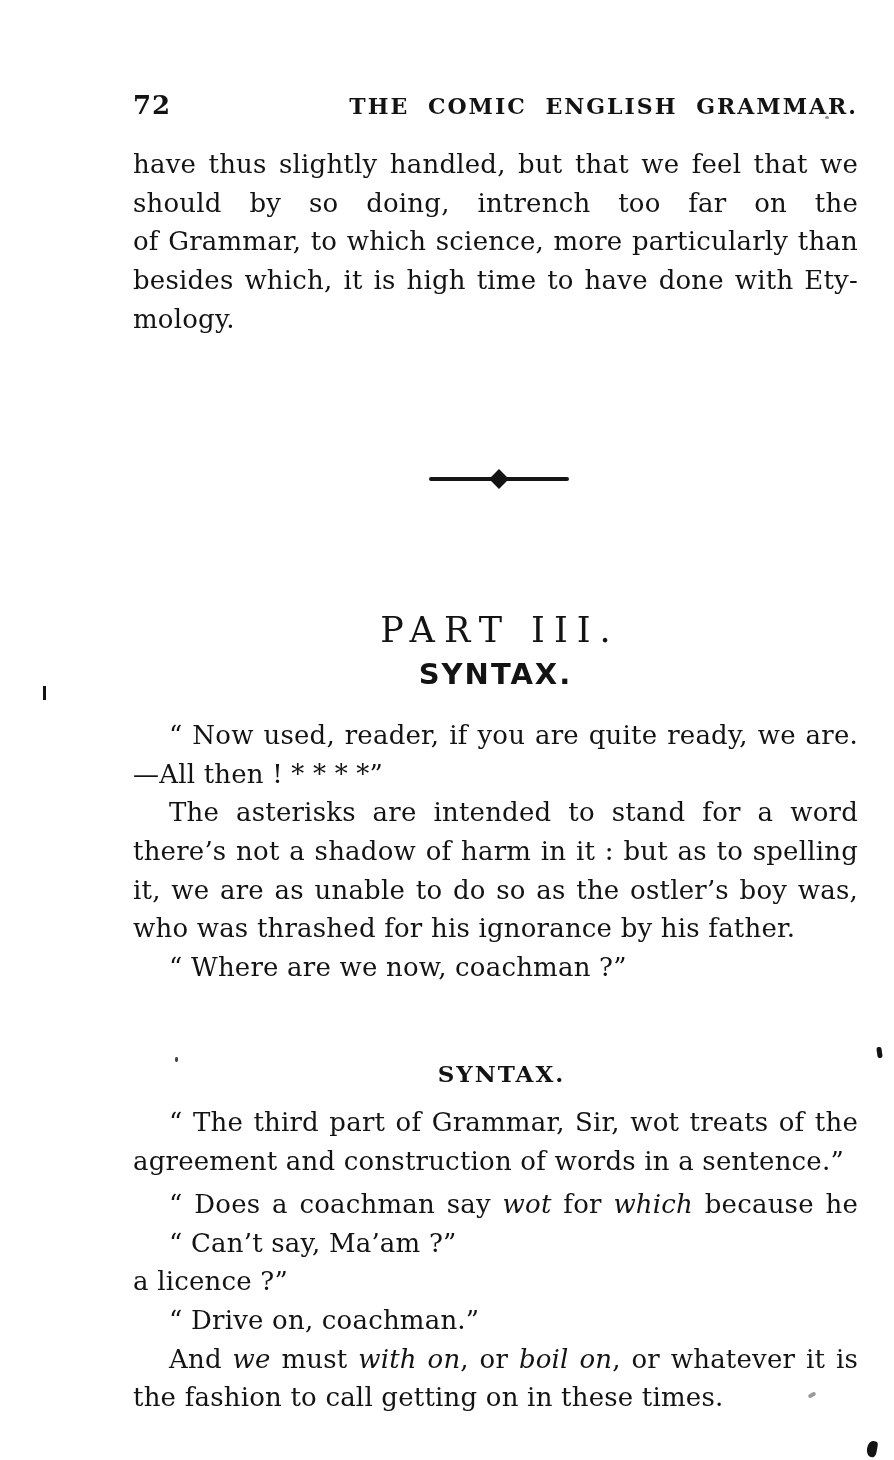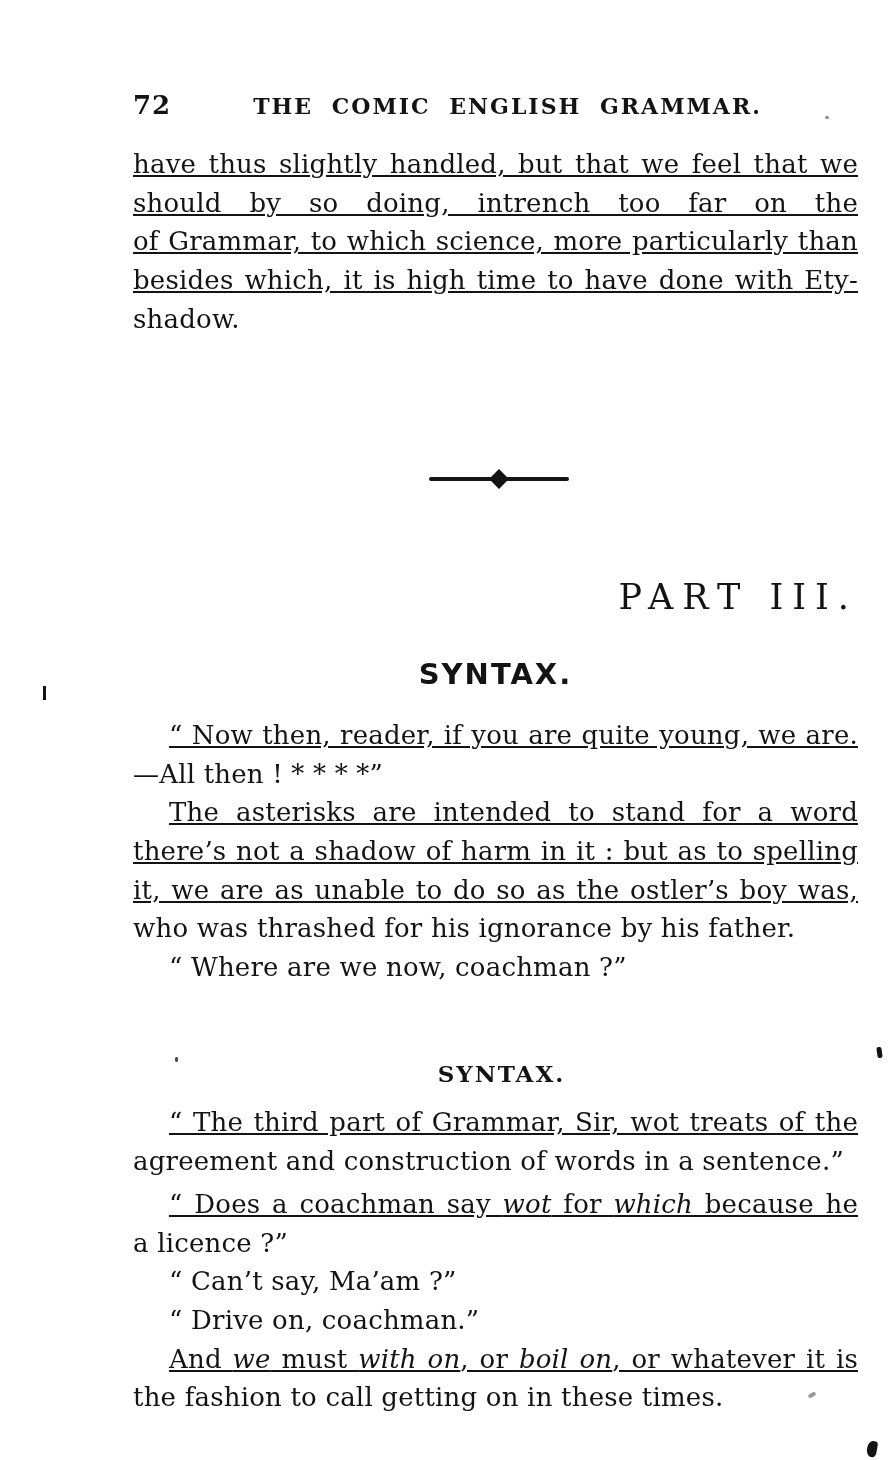--- a/index.html
+++ b/index.html
@@ -17,55 +17,55 @@
   .col { position:absolute; left:97px; width:725px; }
 
   .line {
     font-size:26px;
     line-height:38.7px;
     height:38.7px;
     overflow:hidden;
     white-space:normal;
     letter-spacing:0.2px;
   }
-  .just { text-align:justify; text-align-last:justify; text-justify:inter-word;text-decoration:underline; }
+  .just { text-align:justify; text-align-last:justify; text-justify:inter-word; }
   .indent { text-indent:36px; }
   .line i { font-style:italic; }
 
   
   .header { position:absolute; top:90px; left:97px; width:725px; height:30px; }
   .pagenum {
     position:absolute; left:0; top:0;
     font-size:26px; font-weight:bold; letter-spacing:1px;
   }
   .running-title {
     position:absolute; left:0; right:0; top:3px;
-    text-align:center;
+    text-align:right;
     font-size:22px; font-weight:bold;
     letter-spacing:2px; word-spacing:9px;
     padding-left:24px;
   }
 
   
   .divider { position:absolute; top:470px; left:393px; width:140px; height:18px; }
   .divider .rule {
     position:absolute; top:7px; left:0; right:0; height:4px;
     background:#151515; border-radius:2px;
   }
   .divider .diamond {
     position:absolute; top:2px; left:63px;
     width:14px; height:14px;
     background:#131313;
     transform:rotate(45deg);
   }
 
   
   .part-title {
-    position:absolute; top:579px; left:97px; width:725px; margin:0;
-    text-align:right;
+    position:absolute; top:612px; left:97px; width:725px; margin:0;
+    text-align:center;
     font-size:35px; font-weight:normal;
     letter-spacing:9px;
     line-height:36px;
     padding-left:9px; box-sizing:border-box;
   }
   .syntax-title {
     position:absolute; top:659px; left:97px; width:725px; margin:0;
     text-align:center;
     font-family:"DejaVu Sans", sans-serif;
     font-size:29px; font-weight:bold;
@@ -108,52 +108,52 @@
   <header class="header">
     <span class="pagenum">72</span>
     <span class="running-title">THE COMIC ENGLISH GRAMMAR.</span>
   </header>
 
   <section class="col" style="top:145px">
     <div class="line just">have thus slightly handled, but that we feel that we</div>
     <div class="line just">should by so doing, intrench too far on the boundaries</div>
     <div class="line just">of Grammar, to which science, more particularly than</div>
     <div class="line just">besides which, it is high time to have done with Ety-</div>
-    <div class="line">shadow.</div>
+    <div class="line">mology.</div>
   </section>
 
   <div class="divider">
     <span class="rule"></span>
     <span class="diamond"></span>
   </div>
 
   <h1 class="part-title">PART III.</h1>
   <h2 class="syntax-title">SYNTAX.</h2>
 
   <section class="col" style="top:716px">
-    <div class="line just indent">“ Now then, reader, if you are quite young, we are.</div>
+    <div class="line just indent">“ Now used, reader, if you are quite ready, we are.</div>
     <div class="line">—All then ! * * * *”</div>
     <div class="line just indent">The asterisks are intended to stand for a word used</div>
     <div class="line just">there’s not a shadow of harm in it : but as to spelling</div>
     <div class="line just">it, we are as unable to do so as the ostler’s boy was,</div>
     <div class="line">who was thrashed for his ignorance by his father.</div>
     <div class="line indent">“ Where are we now, coachman ?”</div>
   </section>
 
   <h3 class="syntax-sub">SYNTAX.</h3>
 
   <section class="col" style="top:1103px">
     <div class="line just indent">“ The third part of Grammar, Sir, wot treats of the</div>
     <div class="line">agreement and construction of words in a sentence.”</div>
   </section>
 
   <section class="col" style="top:1185px">
     <div class="line just indent"><span>“ Does a coachman say </span><i>wot</i><span> for </span><i>which</i><span> because he has</span></div>
+    <div class="line indent"><span>“ Can’t say, Ma’am ?”</span></div>
     <div class="line"><span>a licence ?”</span></div>
-    <div class="line indent"><span>“ Can’t say, Ma’am ?”</span></div>
     <div class="line indent"><span>“ Drive on, coachman.”</span></div>
     <div class="line just indent"><span>And </span><i>we</i><span> must </span><i>with on</i><span>, or </span><i>boil on</i><span>, or whatever it is</span></div>
     <div class="line"><span>the fashion to call getting on in these times.</span></div>
   </section>
 
   <span class="ink ink-blob-tr"></span>
   <span class="ink ink-squiggle">ς</span>
   <span class="ink ink-dot-header"></span>
   <span class="ink ink-tick-left"></span>
   <span class="ink ink-dot-mid"></span>

